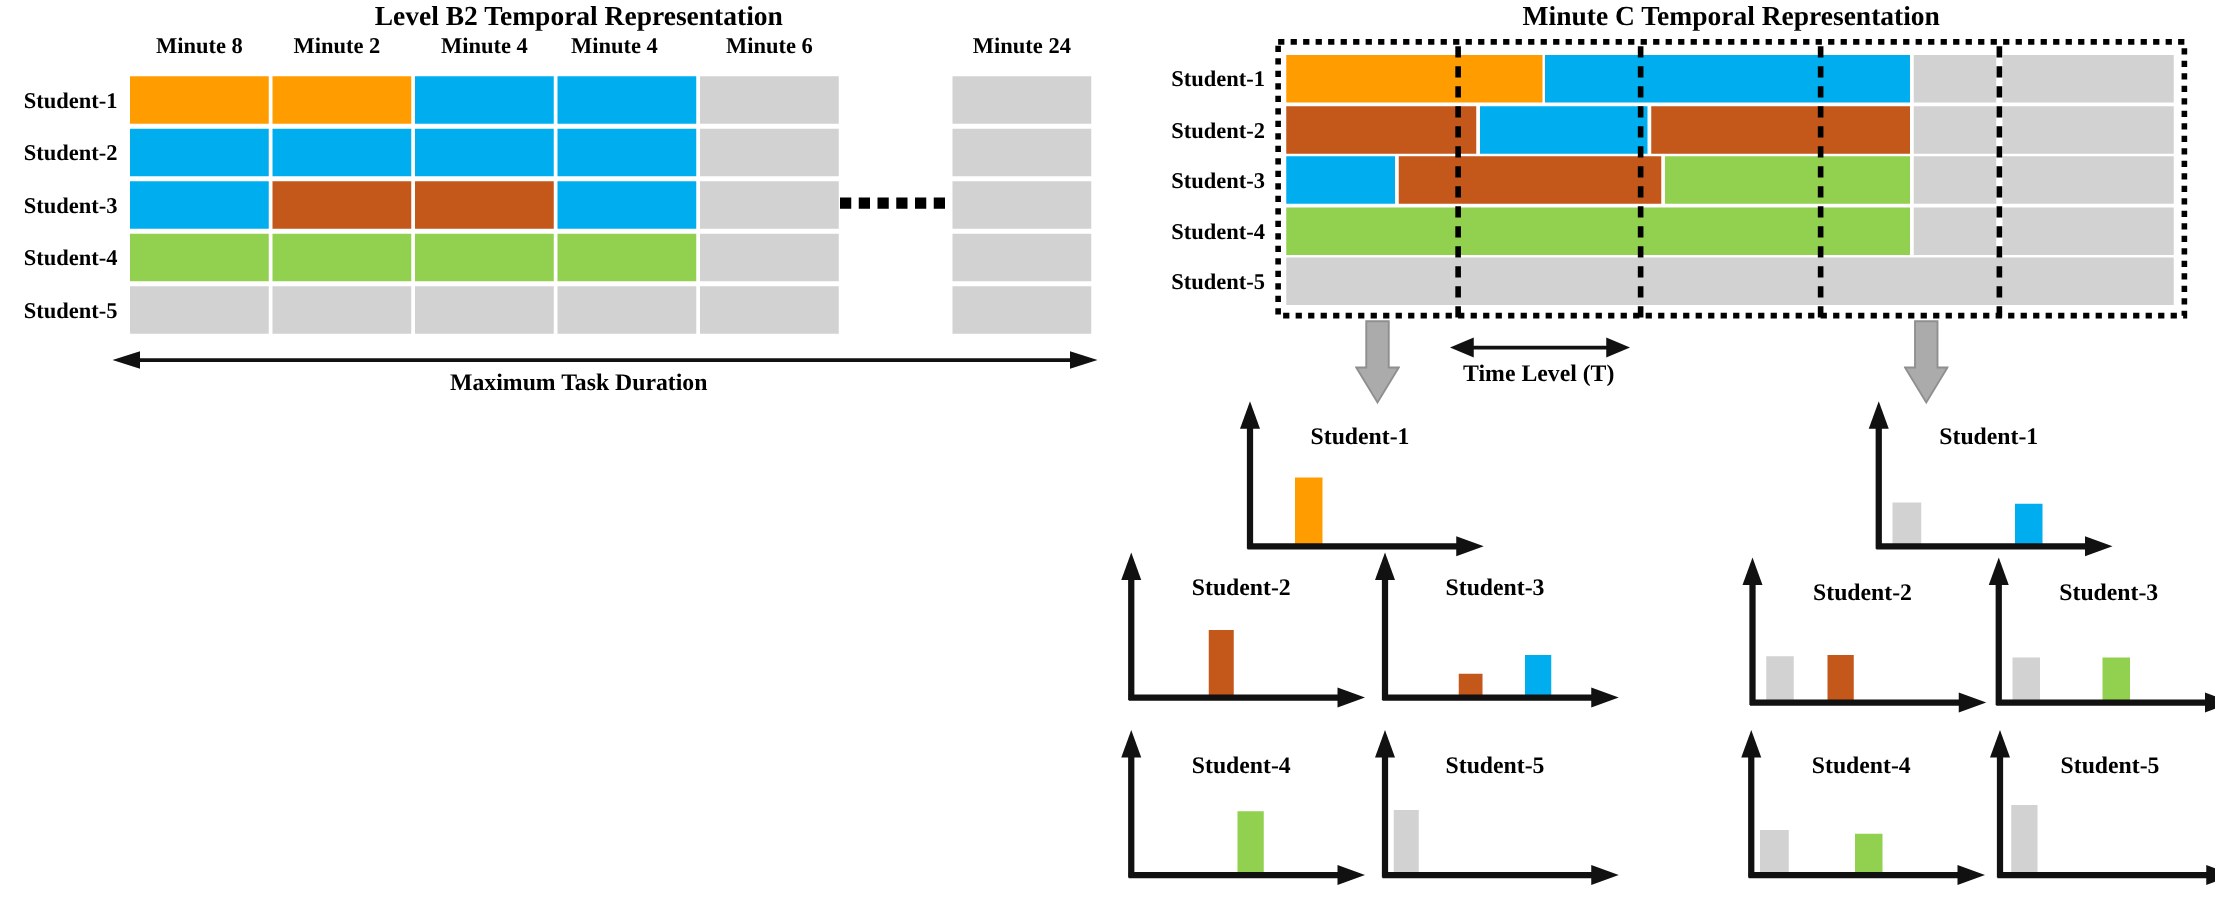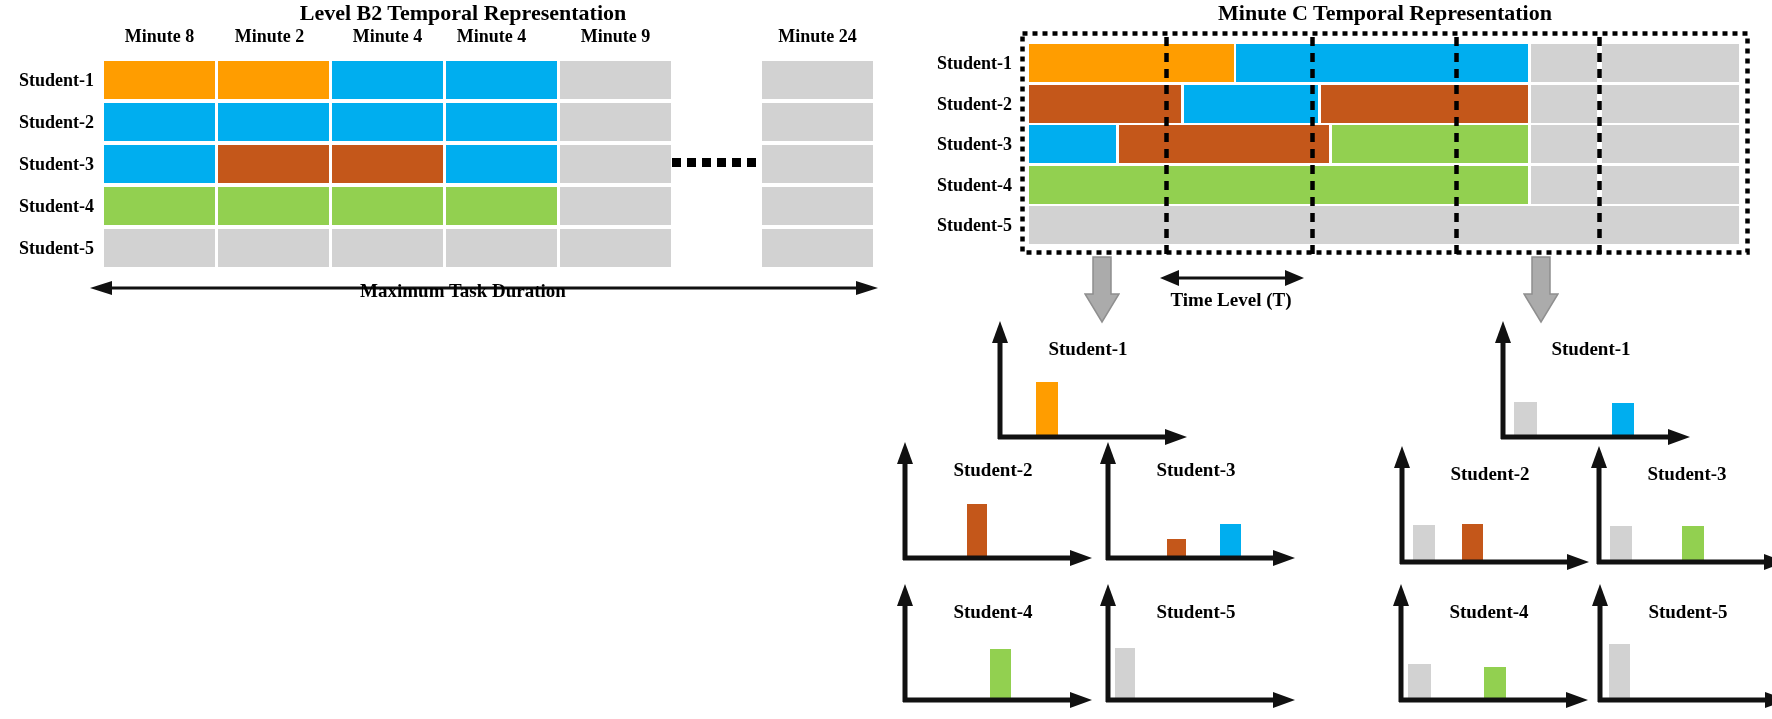--- a/index.html
+++ b/index.html
@@ -28,21 +28,21 @@
 <body>
 
 <div class="stage">
 
   <div class="abs title" style="left:60px;top:0;width:806px;">Level B2 Temporal Representation</div>
 
   <div class="hdr" style="left:104px;">Minute 8</div>
   <div class="hdr" style="left:214px;">Minute 2</div>
   <div class="hdr" style="left:332px;">Minute 4</div>
   <div class="hdr" style="left:436px;">Minute 4</div>
-  <div class="hdr" style="left:560px;">Minute 9</div>
+  <div class="hdr" style="left:560px;">Minute 6</div>
   <div class="hdr" style="left:762px;">Minute 24</div>
 
   <div class="rowlab" style="left:2px;top:61px;">Student-1</div>
   <div class="rowlab" style="left:2px;top:103px;">Student-2</div>
   <div class="rowlab" style="left:2px;top:145px;">Student-3</div>
   <div class="rowlab" style="left:2px;top:187px;">Student-4</div>
   <div class="rowlab" style="left:2px;top:229px;">Student-5</div>
 
   <div id="b2-cells">
       <div class="cell" style="left: 104px; top: 61px; width: 111px; background: rgb(255, 157, 0);"></div>
@@ -84,21 +84,21 @@
     <span></span>
       <span></span>
       <span></span>
   </div>
 
   <svg class="abs" style="left:88px;top:279px;" width="792" height="18" viewBox="0 0 792 18">
     <line x1="18" y1="9" x2="774" y2="9" stroke="#111" stroke-width="3"></line>
     <polygon points="2,9 24,2 24,16" fill="#111"></polygon>
     <polygon points="790,9 768,2 768,16" fill="#111"></polygon>
   </svg>
-  <div class="axis-label" style="left:60px;top:280px;width:806px;">Maximum Task Duration</div>
+  <div class="axis-label" style="left:60px;top:296px;width:806px;">Maximum Task Duration</div>
 
   <div class="abs title" style="left:1085px;top:0;width:600px;">Minute C Temporal Representation</div>
 
   <div class="rowlab-c" style="left:898px;top:44px;">Student-1</div>
   <div class="rowlab-c" style="left:898px;top:85px;">Student-2</div>
   <div class="rowlab-c" style="left:898px;top:125px;">Student-3</div>
   <div class="rowlab-c" style="left:898px;top:166px;">Student-4</div>
   <div class="rowlab-c" style="left:898px;top:206px;">Student-5</div>
 
   <div id="c-bars" class="abs" style="left:1022px;top:33px;width:725px;height:219px;">

